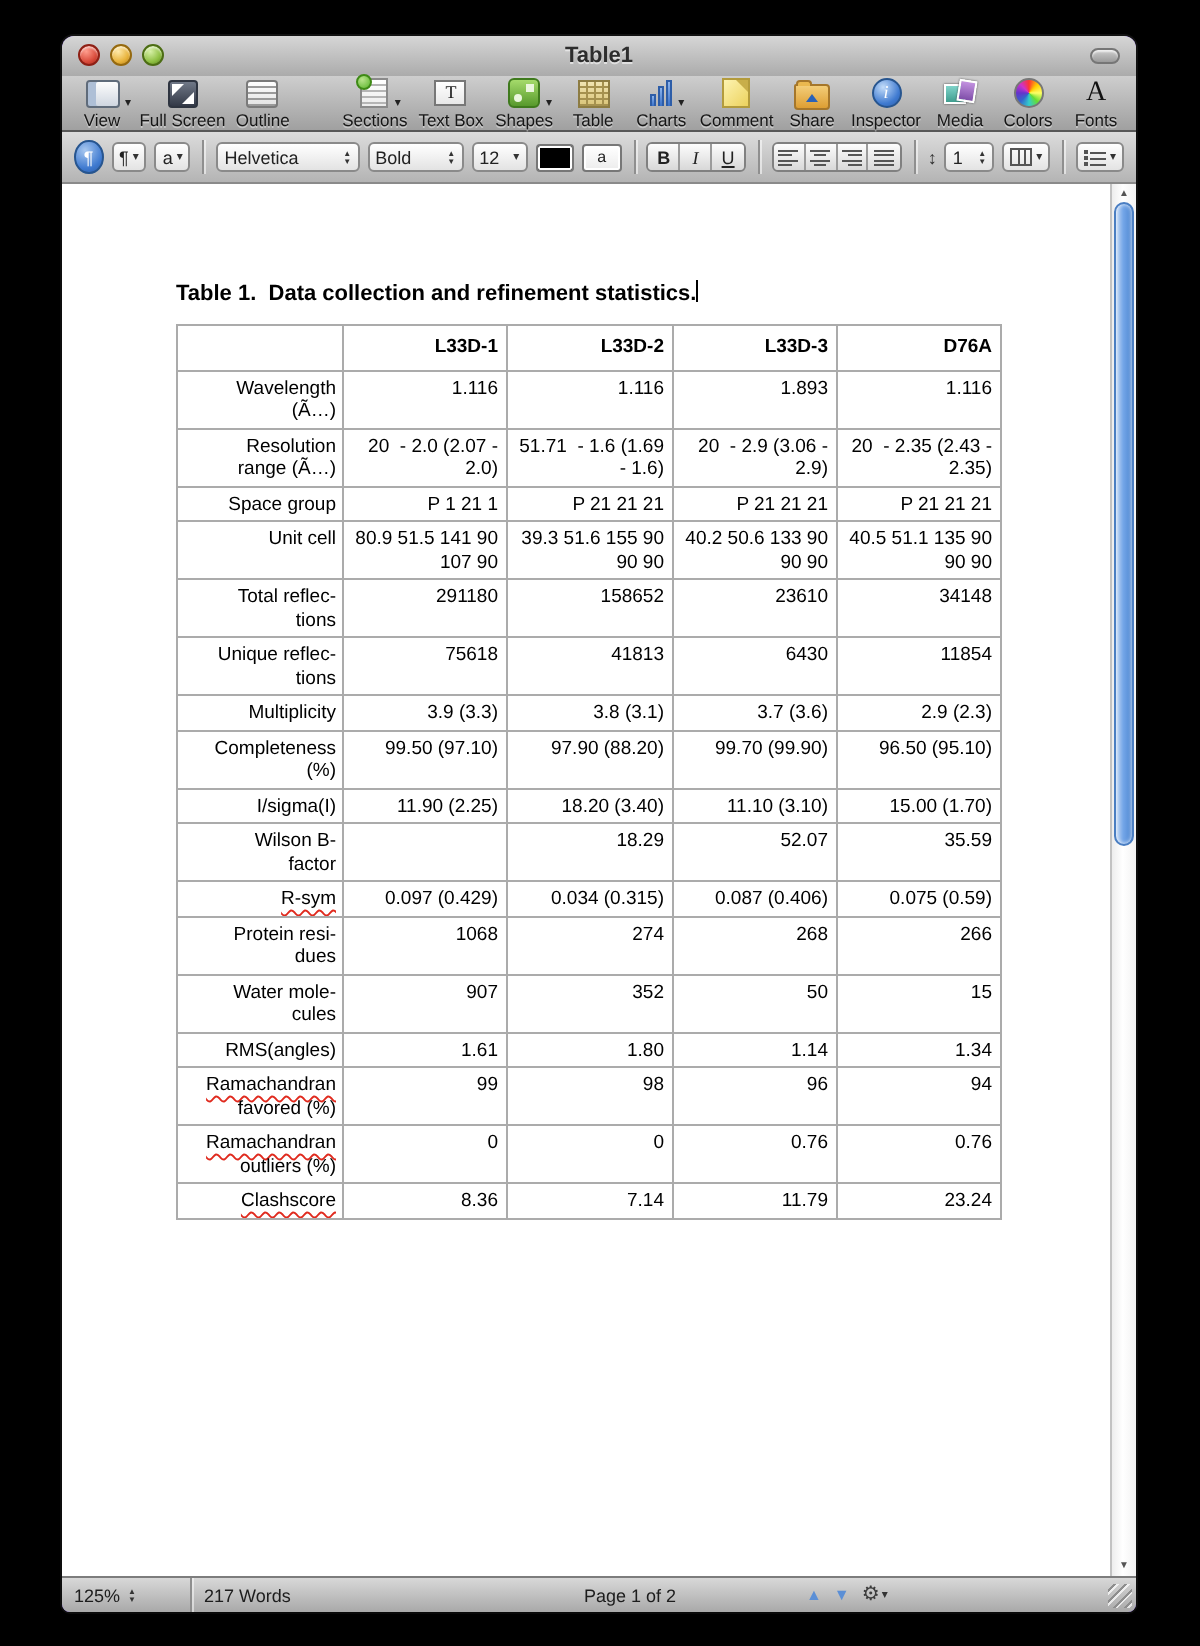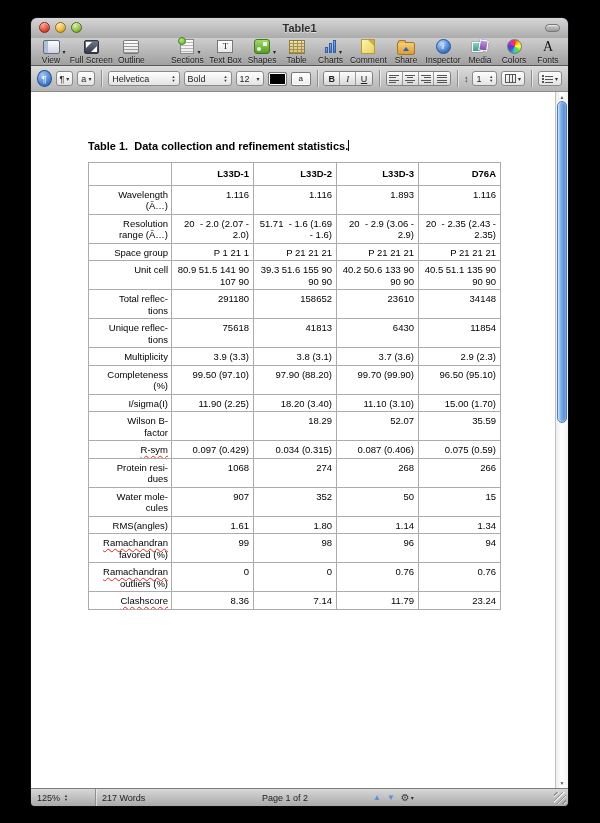--- a/index.html
+++ b/index.html
@@ -128,21 +128,21 @@
   .sb-thumb{position:absolute;left:1px;right:1px;top:9px;height:322px;border-radius:6px;box-sizing:border-box;
             background:linear-gradient(90deg,#c4d9f5,#74a6e8 45%,#4c85d0);border:1px solid #4a7ec2;
             box-shadow:inset 0 0 2px rgba(255,255,255,.9)}
   
   .statusbar{position:absolute;left:0;right:0;bottom:0;height:18px;
              background:linear-gradient(#d8d8d8,#a9a9a9);border-top:1px solid #7d7d7d;box-sizing:border-box;
              display:flex;align-items:center;font-size:9px;color:#1d1d1d;padding:0 6px;gap:6px}
   .sdiv{width:1px;height:17px;background:#8f8f8f;box-shadow:1px 0 0 rgba(255,255,255,.5)}
   .zoomctl{display:flex;align-items:center;gap:4px;width:52px}
   .words{width:92px}
-  .pagenum{margin-left:62px;width:105px}
+  .pagenum{margin-left:92px;width:105px}
   .nav{color:#5b8fd6;font-size:8px;line-height:8px}
   .gear{font-size:10px;color:#3c3c3c;line-height:10px;display:flex;align-items:center;gap:1px}
   .grip{position:absolute;right:2px;bottom:2px;width:12px;height:12px;
         background:repeating-linear-gradient(135deg,transparent 0 2px,#8e8e8e 2px 3px,rgba(255,255,255,.7) 3px 4px)}
 </style>
 </head>
 <body>
 
 <div class="window">
 

